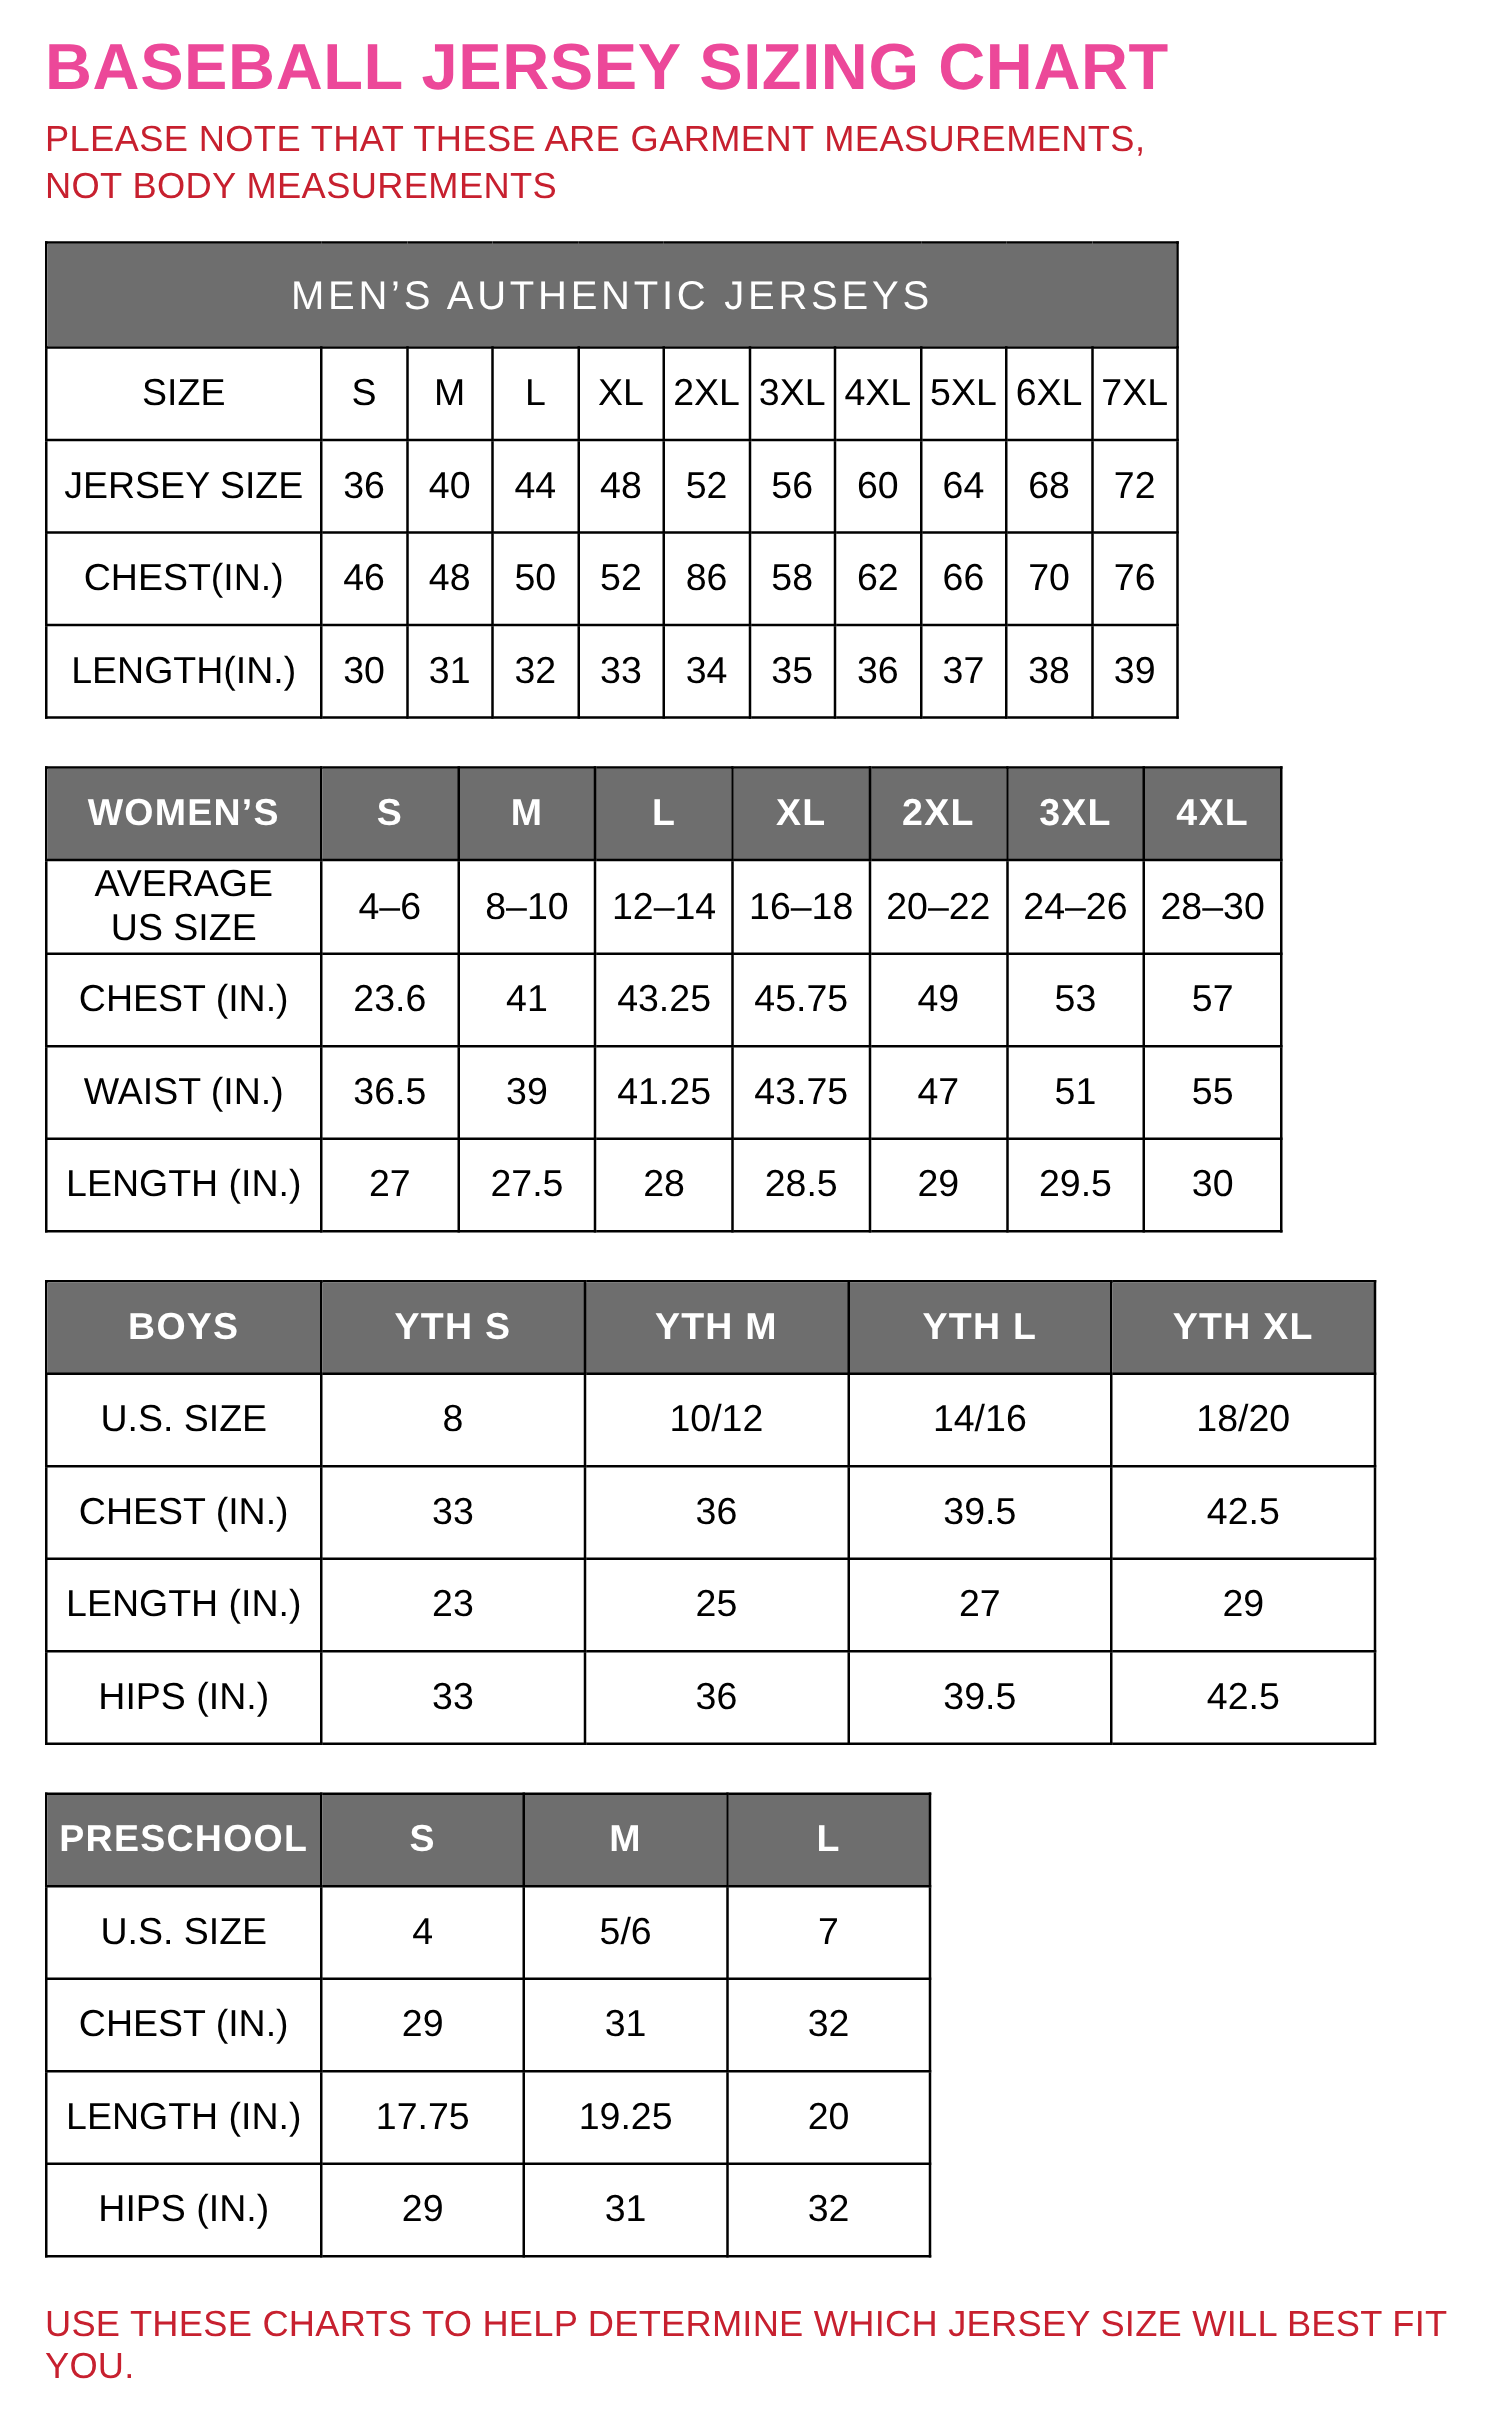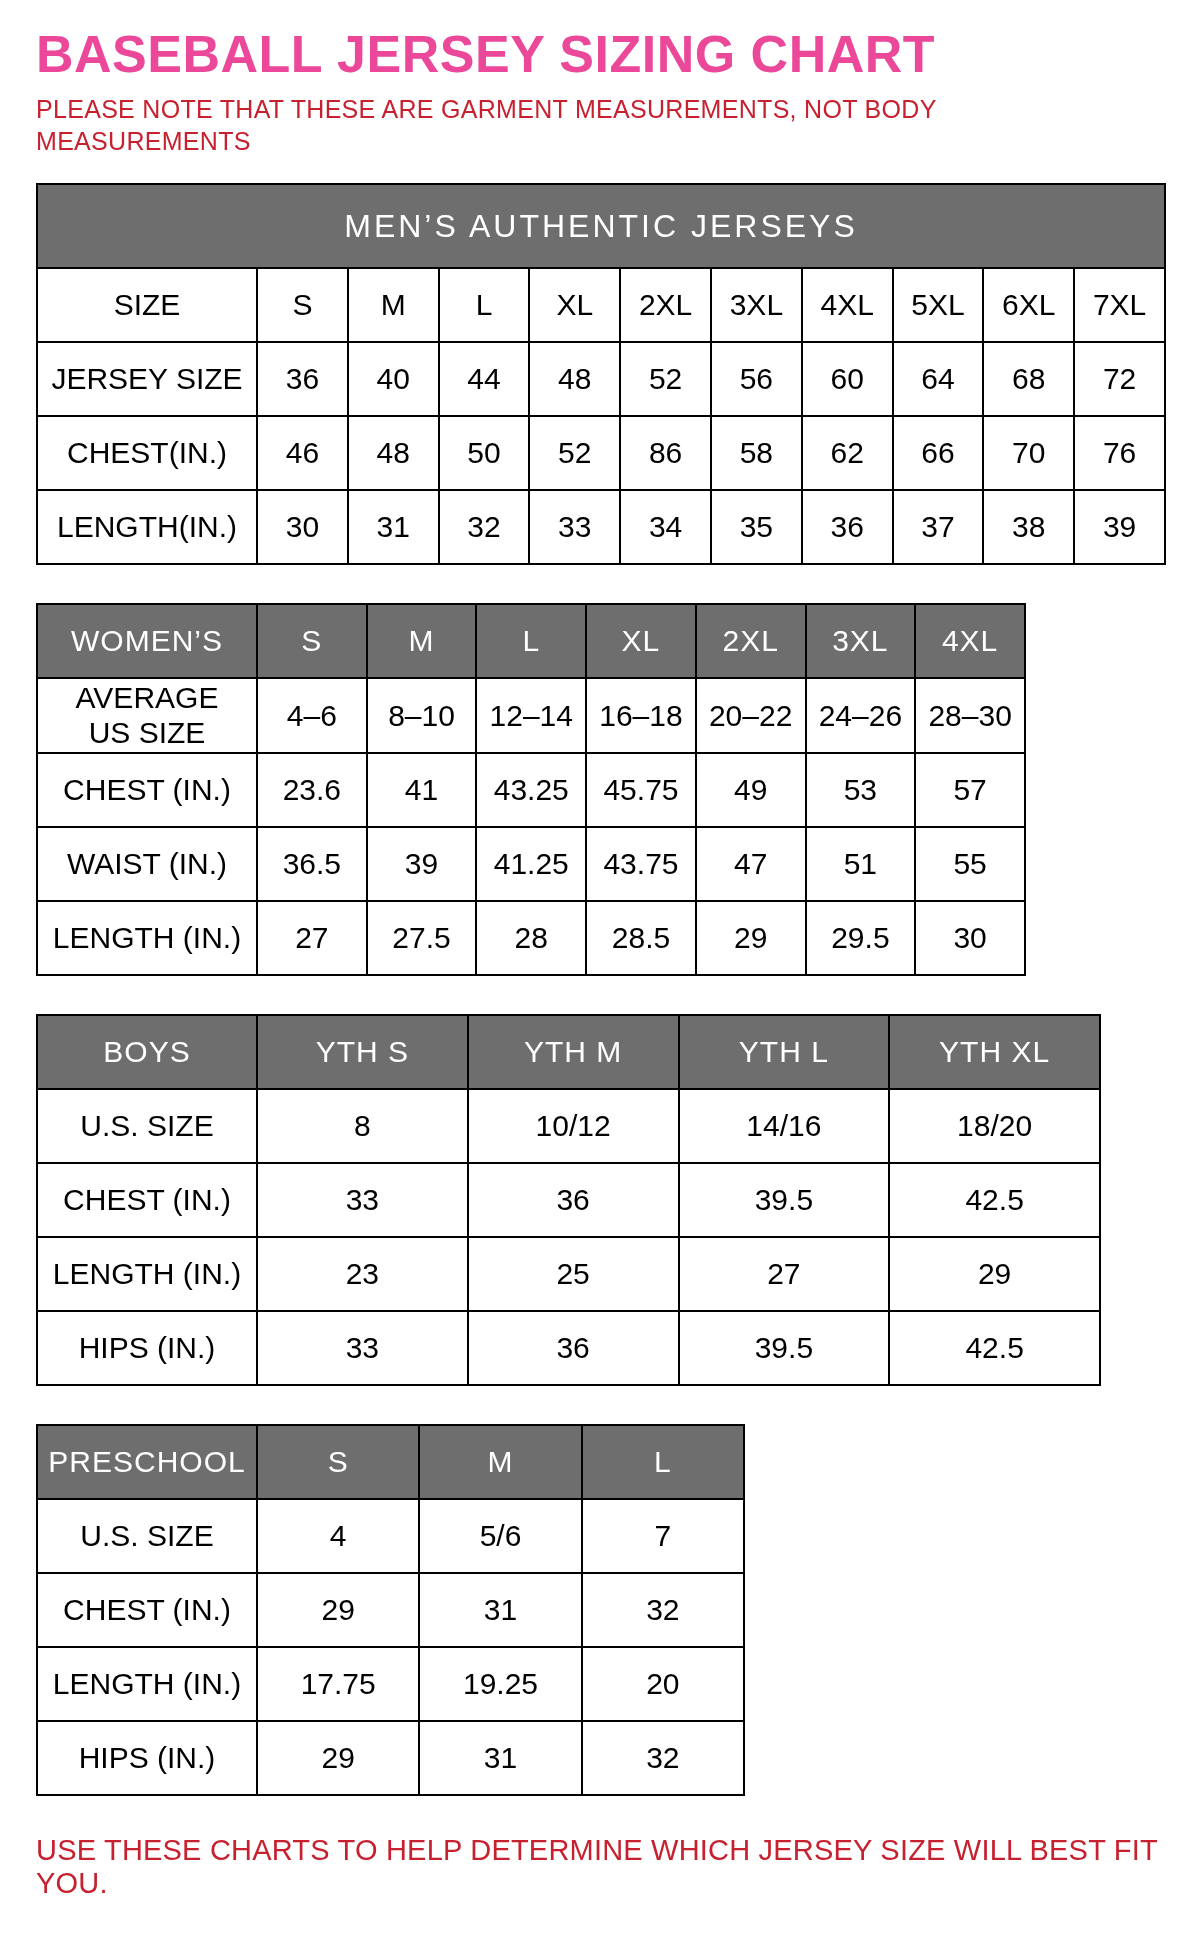--- a/index.html
+++ b/index.html
@@ -14,21 +14,21 @@
   .title {
     font-size: 52px;
     font-weight: 700;
     letter-spacing: 0.5px;
     margin: 6px 0 10px 0;
     color: #ec4899;
   }
 
   .note {
     color: var(--accent-red, #c7202f);
-    font-size: 25px;
+    font-size: 29px;
     line-height: 1.26;
     max-width: 940px;
     margin: 0 0 26px 0;
     letter-spacing: 0.3px;
   }
 
   table {
     border-collapse: collapse;
     table-layout: fixed;
     margin: 0 0 38px 0;
@@ -50,24 +50,25 @@
     background: var(--header-gray, #6e6e6e);
     color: #fff;
     height: 84px;
     font-size: 32px;
     letter-spacing: 3px;
   }
   th.head {
     background: var(--header-gray, #6e6e6e);
     color: #fff;
     letter-spacing: 1px;
+    font-weight: bold;
   }
   th.label { white-space: pre-line; line-height: 1.15; }
 
-  .t-mens      { width: 1130px; }
+  .t-mens      { width: 907px; }
   .t-womens    { width: 990px; }
   .t-boys      { width: 1065px; }
   .t-preschool { width: 709px; }
 
   .footer {
     color: var(--accent-red, #c7202f);
     font-size: 29px;
     letter-spacing: 0.2px;
     margin: 0;
   }

